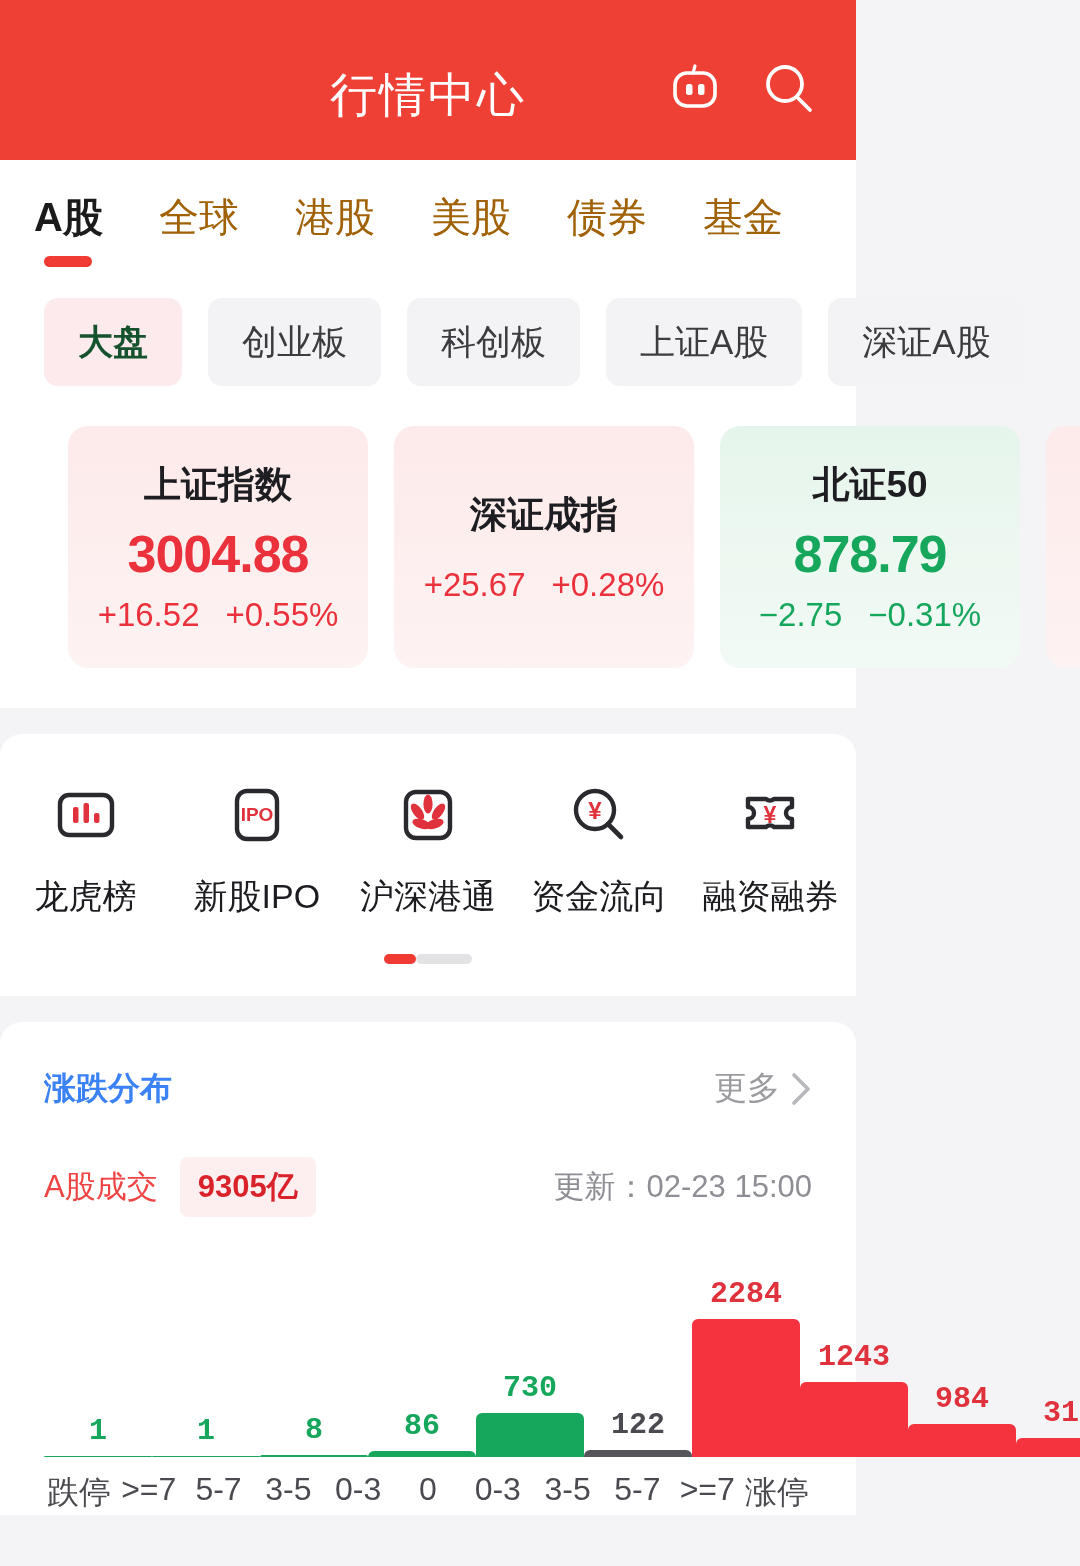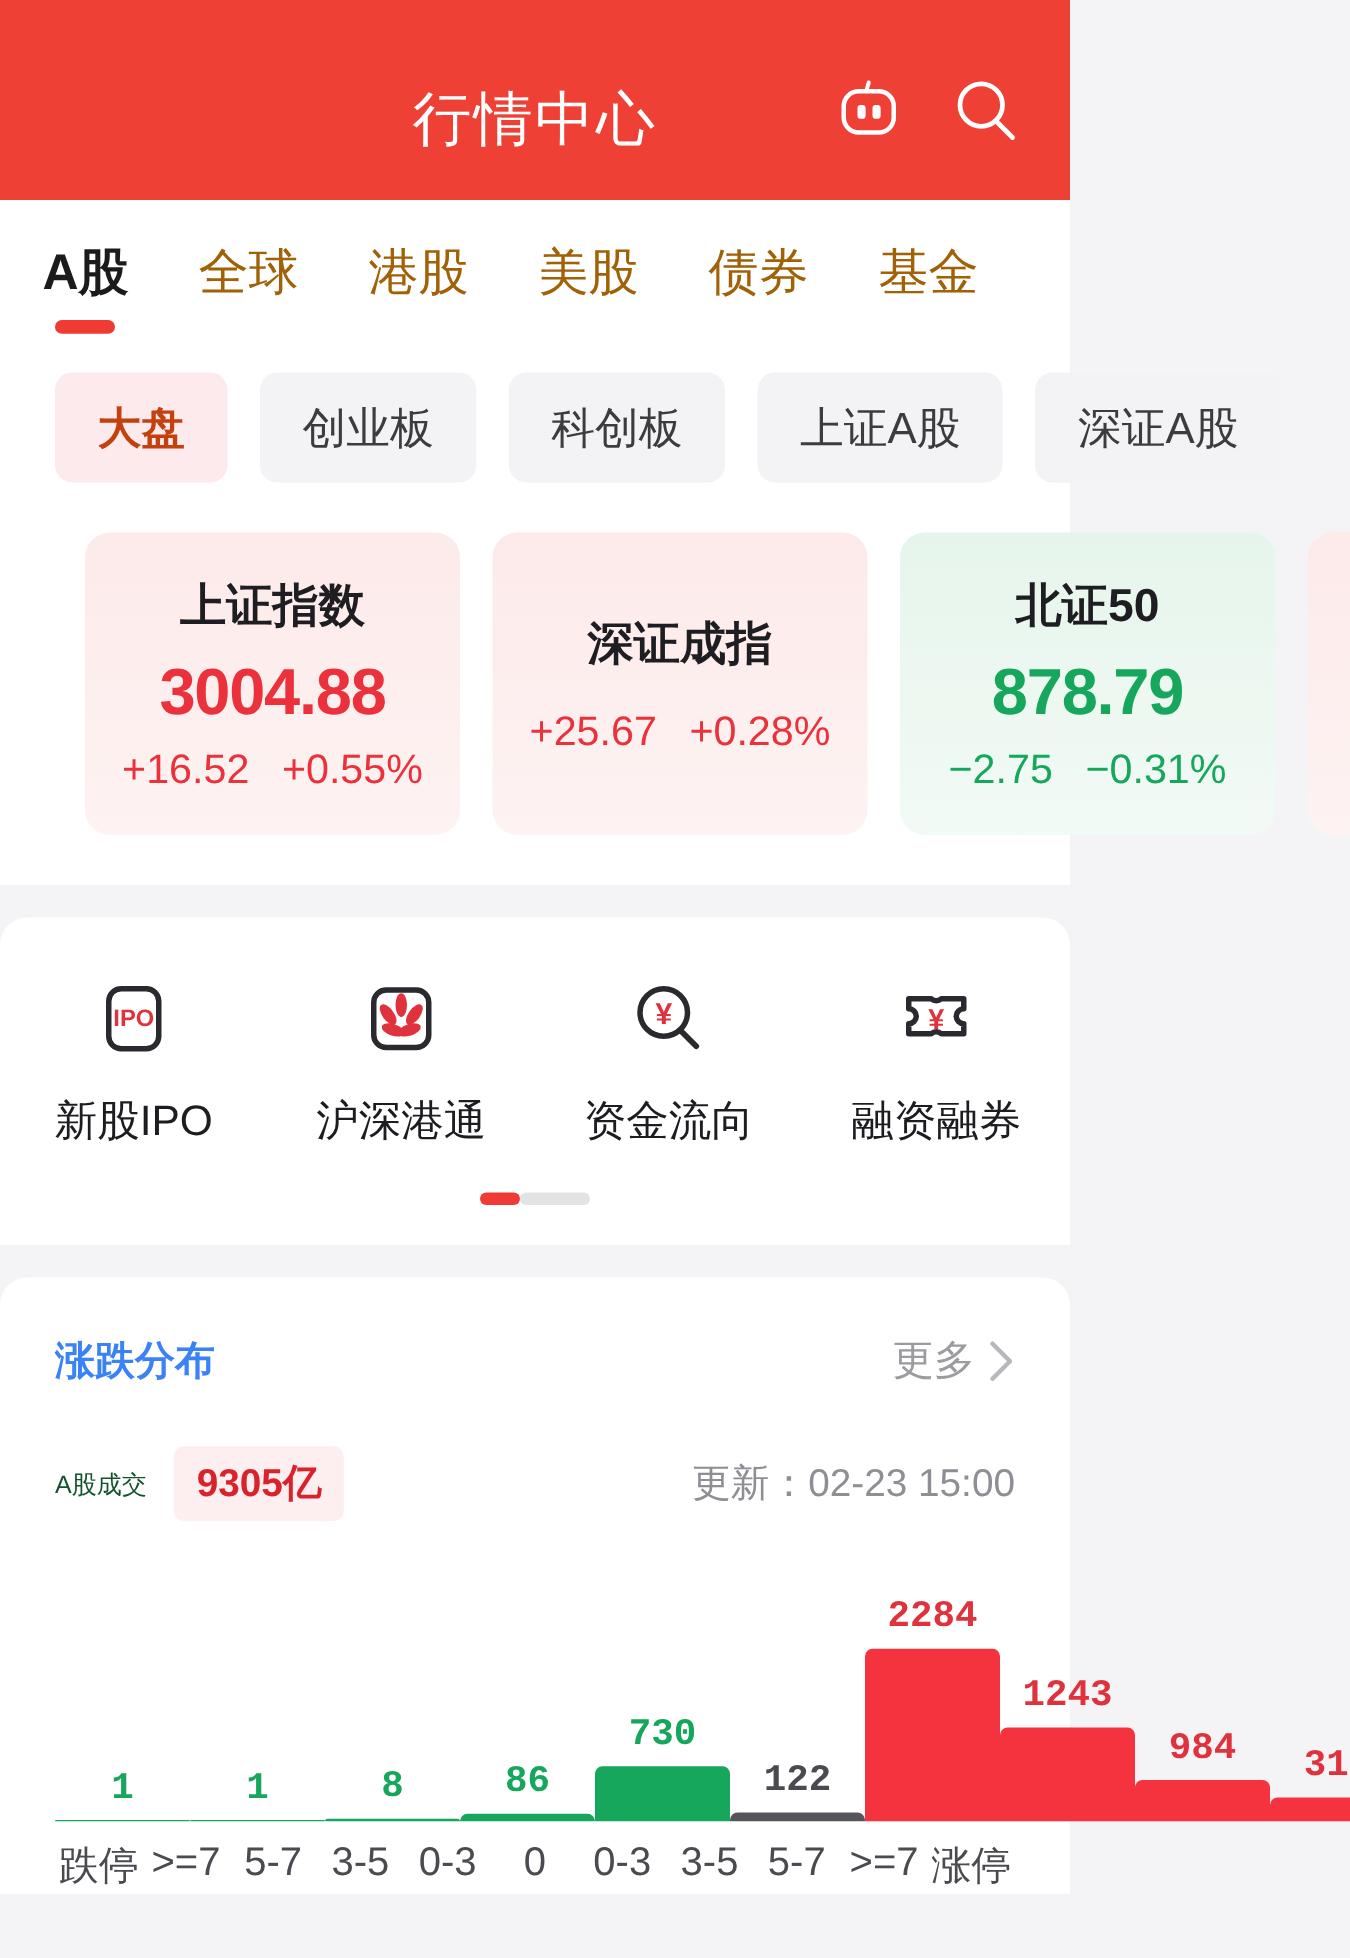--- a/index.html
+++ b/index.html
@@ -43,21 +43,21 @@
   .hamburger { margin-left: auto; width: 52px; display: flex; flex-direction: column; gap: 10px; }
   .hamburger span { display: block; height: 5px; background: #9a9a9e; border-radius: 3px; }
 
   
   .chips { background: #fff; display: flex; padding: 18px 44px 34px 44px; gap: 26px; }
   .chip {
     height: 88px; padding: 0 34px; border-radius: 14px; background: #f3f3f5;
     display: flex; align-items: center; justify-content: center;
     font-size: 35px; color: #3b3b40; white-space: nowrap;
   }
-  .chip.active { background: #fdeaec; color: #c2410c; font-weight: bold; }
+  .chip.active { background: #fdeaec; color: #14532d; font-weight: bold; }
 
   
   .cards-wrap { background: #fff; padding: 6px 0 40px 0; }
   .cards { display: flex; gap: 26px; padding-left: 68px; }
   .card {
     width: 300px; flex: 0 0 300px; height: 242px; border-radius: 20px;
     display: flex; flex-direction: column; align-items: center; justify-content: center;
   }
   .card.up   { background: linear-gradient(180deg,#fdeaea 0%, #fdf3f2 100%); }
   .card.down { background: linear-gradient(180deg,#e6f5ec 0%, #f2faf5 100%); }
@@ -81,21 +81,21 @@
   .dot-active { width: 32px; height: 10px; border-radius: 6px; background: #ef3b33; }
   .dot-idle { width: 56px; height: 10px; border-radius: 6px; background: #e3e3e6; }
 
   
   .dist { background: #fff; margin-top: 26px; border-radius: 22px 22px 0 0; padding: 44px 44px 0 44px; }
   .dist-head { display: flex; align-items: center; justify-content: space-between; }
   .dist-title { font-size: 32px; font-weight: bold; color: #3b82f6; }
   .dist-more { font-size: 33px; color: #9b9ba0; display: flex; align-items: center; gap: 10px; }
   .meta { display: flex; align-items: center; justify-content: space-between; margin-top: 46px; }
   .meta-left { display: flex; align-items: center; gap: 22px; }
-  .meta-label { font-size: 20px; color: #14532d; text-align: right; }
+  .meta-label { font-size: 31px; color: #ef4444; text-align: right; }
   .meta-badge {
     background: #fdeef0; color: #d9222a; font-size: 31px; font-weight: bold;
     padding: 9px 18px; border-radius: 8px;
   }
   .meta-right { font-size: 31px; color: #8e8e94; }
 
   
   .chart { margin-top: 30px; height: 210px; display: flex; align-items: flex-end; }
   .bar-col { flex: 1; display: flex; flex-direction: column; align-items: center; justify-content: flex-end; }
   .bar-val { font-size: 30px; font-weight: bold; margin-bottom: 8px; font-family: Liberation Mono, monospace; }
@@ -183,20 +183,31 @@
       </div>
       <div class="card up partial"></div>
     </div>
   </div>
 
   <div class="spacer"></div>
 
   <div class="shortcuts">
     <div class="shortcut-row">
 
+      <div class="shortcut">
+        <div class="shortcut-icon">
+          <svg width="72" height="72" viewBox="0 0 72 72">
+            <rect x="10" y="16" width="52" height="40" rx="9" stroke="#2a2a2e" stroke-width="4.4" fill="none"></rect>
+            <rect x="23" y="28" width="5.5" height="16" rx="2" fill="#e0323c"></rect>
+            <rect x="33.5" y="24" width="5.5" height="20" rx="2" fill="#e0323c"></rect>
+            <rect x="44" y="34" width="5.5" height="10" rx="2" fill="#e0323c"></rect>
+          </svg>
+        </div>
+        <div class="shortcut-label">龙虎榜</div>
+      </div>
 
       <div class="shortcut">
         <div class="shortcut-icon">
           <svg width="72" height="72" viewBox="0 0 72 72">
             <rect x="16" y="12" width="40" height="48" rx="10" stroke="#2a2a2e" stroke-width="4.4" fill="none"></rect>
             <text x="36" y="42" font-family="Liberation Sans, sans-serif" font-size="19" font-weight="bold" fill="#e0323c" text-anchor="middle">IPO</text>
           </svg>
         </div>
         <div class="shortcut-label">新股IPO</div>
       </div>

